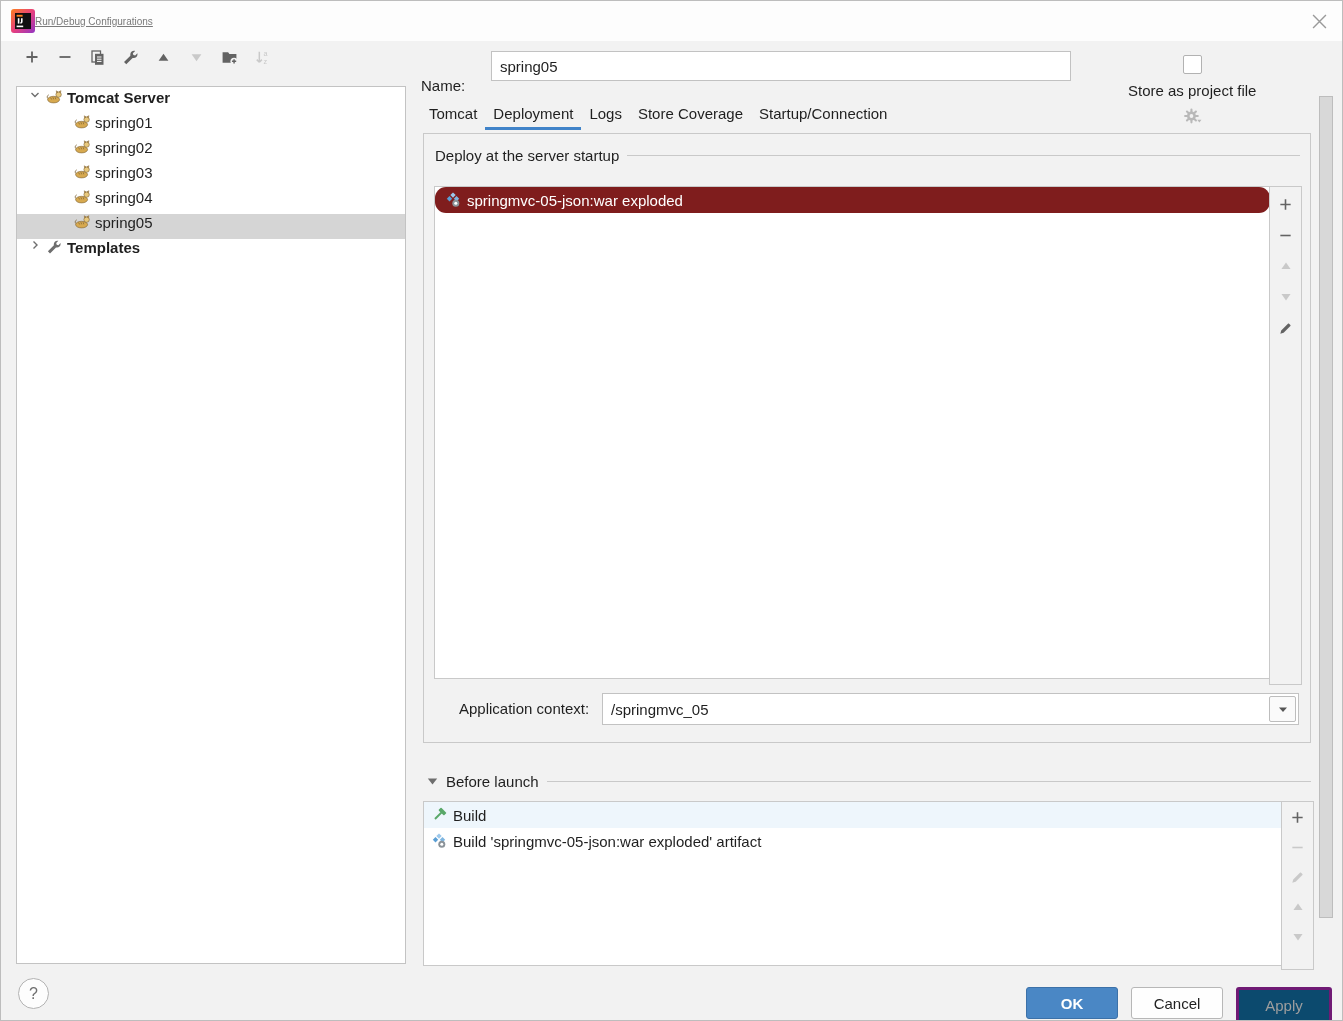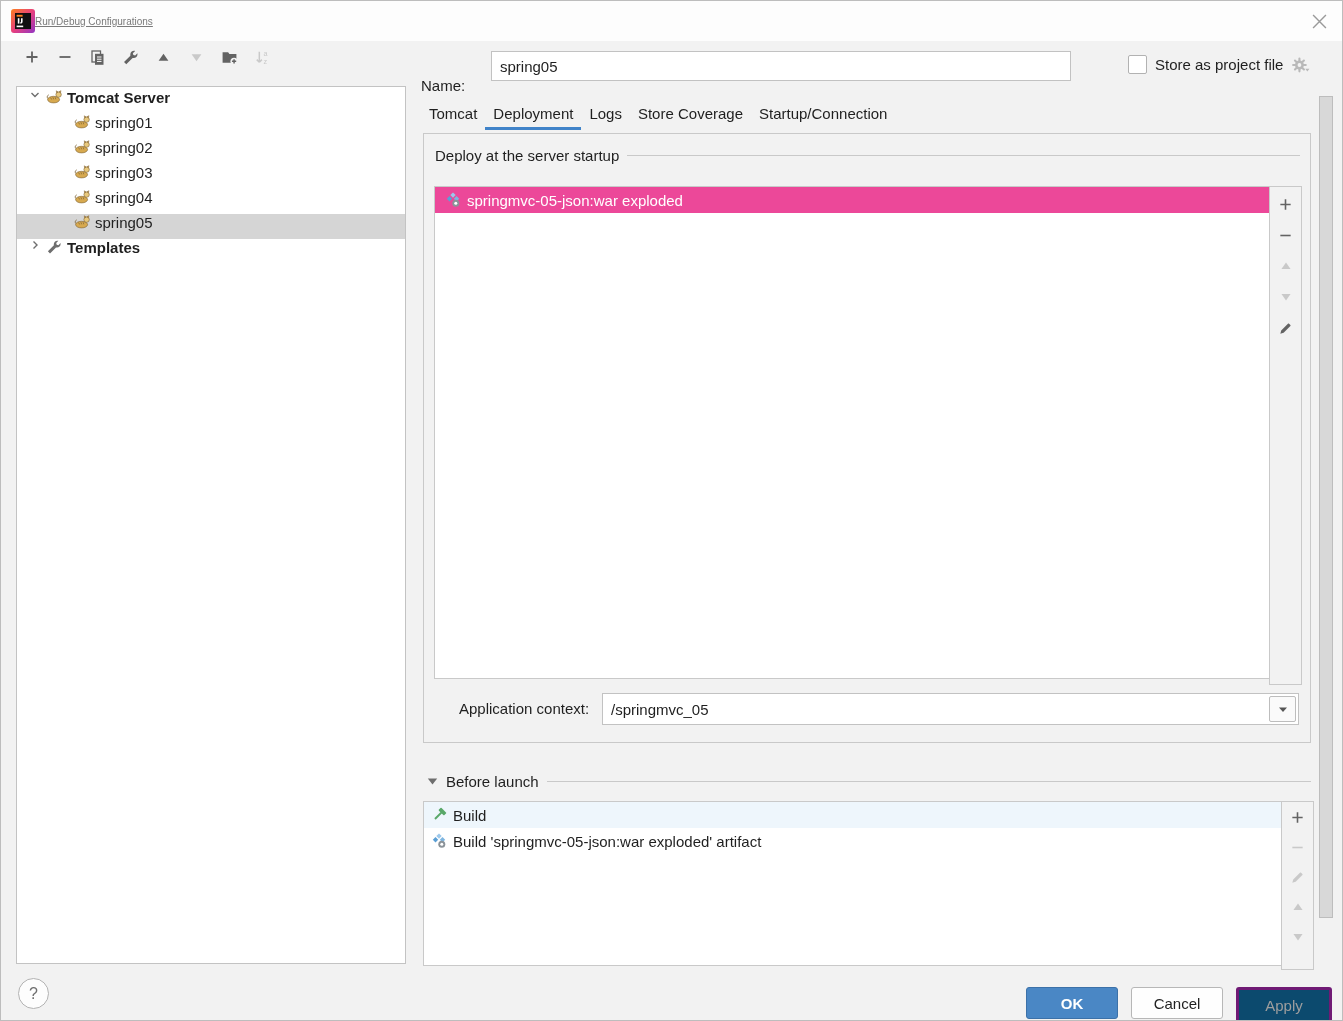--- a/index.html
+++ b/index.html
@@ -23,33 +23,33 @@
   .trow .lbl{white-space:nowrap;}
   .trow.root{padding-left:12px;font-weight:bold;}
   .trow.child{padding-left:57px;}
   .trow.sel{background:#d5d5d5;}
   .chev{width:12px;height:12px;flex:none;display:flex;}
   .ticon{width:16px;height:16px;flex:none;display:flex;}
   
   .name-label{left:420px;top:50px;height:30px;line-height:30px;margin-top:20px;}
   .name-input{left:490px;top:50px;width:580px;height:30px;border:1px solid #c2c2c2;background:#fff;
               font-family:"Liberation Sans",sans-serif;font-size:15px;padding:0 8px;color:#1f1f1f;}
-  .store{left:1127px;top:54px;display:flex;align-items:center;gap:8px;}
+  .store{left:1127px;top:54px;display:flex;align-items:center;gap:8px;flex-direction:column;}
   .checkbox{width:17px;height:17px;border:1px solid #b2b2b2;border-radius:2px;background:#fff;}
   
   .tabs{left:420px;top:98px;display:flex;height:31px;}
   .tab{padding:0 8px;display:flex;align-items:center;border-bottom:3px solid transparent;cursor:pointer;}
   .tab.sel{border-bottom-color:#4083c9;}
   
   .panel{left:422px;top:132px;width:888px;height:610px;border:1px solid #c9c9c9;}
   .sec-head{position:absolute;left:11px;top:13px;right:10px;display:flex;align-items:center;gap:8px;}
   .sec-line{flex:1;height:1px;background:#c9c9c9;}
   .deploy-list{position:absolute;left:10px;top:52px;width:835px;height:491px;background:#fff;border:1px solid #c9c9c9;}
   .dep-row{height:26px;display:flex;align-items:center;gap:6px;padding-left:10px;}
-  .dep-row.sel{background:#ec4899;color:#fff;}
+  .dep-row.sel{background:#7f1d1d;color:#fff;border-radius:11px;}
   .btn-strip{position:absolute;background:#f2f2f2;border:1px solid #c9c9c9;display:flex;flex-direction:column;align-items:center;}
   .strip-dep{left:845px;top:52px;width:31px;height:491px;padding-top:6px;gap:9px;}
   .strip-bl{left:858px;top:0px;width:31px;height:163px;padding-top:4px;gap:8px;}
   .appctx-label{position:absolute;left:11px;top:560px;height:30px;line-height:30px;margin-left:24px;}
   .combo{position:absolute;left:178px;top:559px;width:695px;height:30px;background:#fff;border:1px solid #c2c2c2;display:flex;align-items:center;}
   .combo input{flex:1;border:none;background:none;font-family:"Liberation Sans",sans-serif;font-size:15px;padding:0 8px;color:#1f1f1f;outline:none;}
   .combo-arrow{width:25px;height:24px;margin-right:2px;border:1px solid #bdbdbd;border-radius:2px;background:#fafafa;display:flex;align-items:center;justify-content:center;}
   
   .bl-head{left:426px;top:772px;width:884px;display:flex;align-items:center;gap:8px;}
   .bl-wrap{left:422px;top:800px;width:889px;height:163px;}

